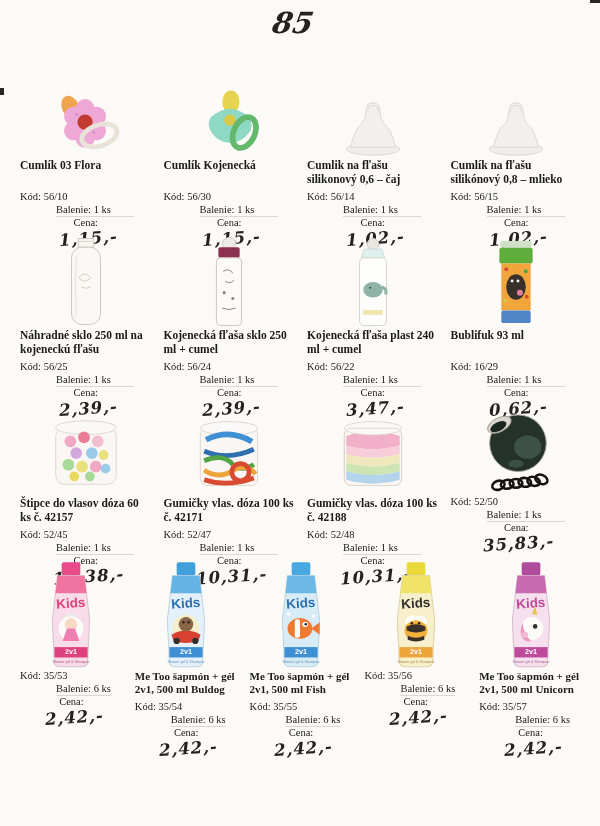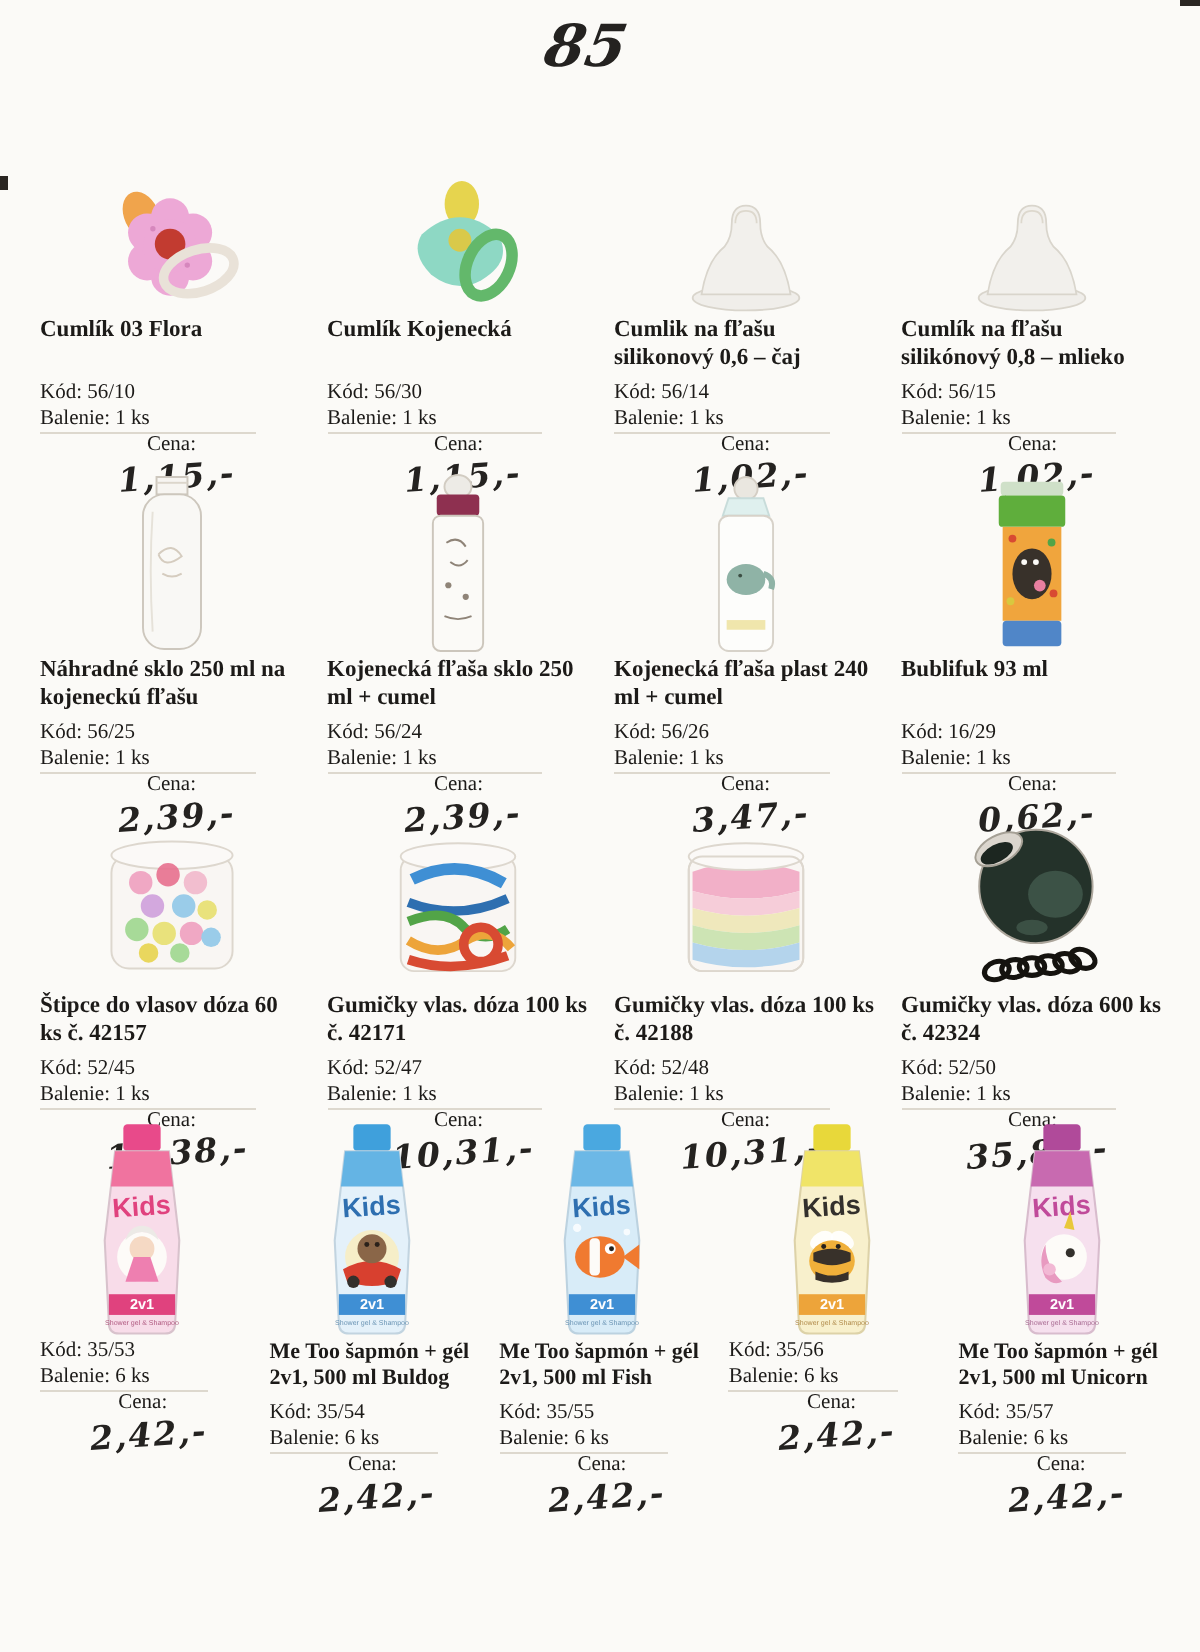--- a/index.html
+++ b/index.html
@@ -13,21 +13,21 @@
   .cols4{grid-template-columns:repeat(4,1fr);}
   .cols5{grid-template-columns:repeat(5,1fr);}
   .r1{top:84px;}  .r2{top:234px;}  .r3{top:406px;}  .r4{top:558px;}
   .card{padding:0 5px 0 7px;}
   .imgbox{display:flex;align-items:flex-end;justify-content:center;}
   .r1 .imgbox{height:74px;} .r2 .imgbox{height:94px;}
   .r3 .imgbox{height:90px;} .r4 .imgbox{height:112px;}
   .title{font-weight:bold;font-size:11.5px;line-height:1.22;margin-top:0;height:33px;}
   .r4 .title{font-size:11px;height:31px;}
   .detail{font-size:10.5px;line-height:12.5px;white-space:nowrap;}
-  .detail.pack{position:relative;}
+  .detail.pack{position:relative;margin-left:36px;}
   .detail.pack::after{content:"";position:absolute;left:0;top:12px;width:82%;
                       border-bottom:1px solid #ddd8ce;}
   .cena{display:flex;align-items:center;margin-top:1px;height:26px;flex-direction:column;}
   .hand{font-family:"DejaVu Serif",serif;font-style:italic;font-weight:bold;
         font-size:16.5px;line-height:13px;margin-left:5px;margin-top:2px;
         transform:rotate(-4deg);letter-spacing:1px;color:#242220;white-space:nowrap;}
   svg{display:block;}
 </style>
 </head>
 <body>
@@ -168,21 +168,21 @@
         <ellipse cx="30" cy="8" rx="6" ry="6" fill="#eae7e0" stroke="#d4cec4"></ellipse>
         <path d="M21,13 h18 l3,9 h-24 z" fill="#dff0ee" stroke="#c8dcda"></path>
         <rect x="16" y="22" width="28" height="70" rx="5" fill="#fdfdfb" stroke="#d7d2c9"></rect>
         <ellipse cx="30" cy="55" rx="10" ry="8" fill="#8fb3a6"></ellipse>
         <path d="M39,52 q6,2 4,8" fill="none" stroke="#8fb3a6" stroke-width="3"></path>
         <circle cx="27" cy="53" r="1" fill="#3c4f44"></circle>
         <rect x="20" y="76" width="20" height="5" fill="#f0e6ac"></rect>
       </svg>
     </div>
     <div class="title">Kojenecká fľaša plast 240 ml + cumel</div>
-    <div class="detail"><span>Kód:</span> <span>56/26</span></div>
+    <div class="detail"><span>Kód:</span> <span>56/22</span></div>
     <div class="detail pack"><span>Balenie:</span> <span>1 ks</span></div>
     <div class="cena">
         <span class="detail">Cena:</span>
         <span class="hand">3,47,-</span>
       </div>
   </div>
 
   <div class="card">
     <div class="imgbox">
       <svg width="50" height="90" viewBox="0 0 50 92">
@@ -297,21 +297,20 @@
         <g fill="none" stroke="#15130f" stroke-width="2.6">
           <ellipse cx="30" cy="77" rx="6.5" ry="4.5" transform="rotate(-18 30 77)"></ellipse>
           <ellipse cx="39" cy="76" rx="6.5" ry="4.5" transform="rotate(-8 39 76)"></ellipse>
           <ellipse cx="48" cy="75" rx="6.5" ry="4.5"></ellipse>
           <ellipse cx="57" cy="74" rx="6.5" ry="4.5" transform="rotate(8 57 74)"></ellipse>
           <ellipse cx="66" cy="73" rx="6.5" ry="4.5" transform="rotate(16 66 73)"></ellipse>
           <ellipse cx="74" cy="71" rx="6.5" ry="4.5" transform="rotate(24 74 71)"></ellipse>
         </g>
       </svg>
     </div>
-    <div class="title">Gumičky vlas. dóza 600 ks č. 42324</div>
     <div class="detail"><span>Kód:</span> <span>52/50</span></div>
     <div class="detail pack"><span>Balenie:</span> <span>1 ks</span></div>
     <div class="cena">
         <span class="detail">Cena:</span>
         <span class="hand">35,83,-</span>
       </div>
   </div>
 </div>
 
 <div class="row cols5 r4">

